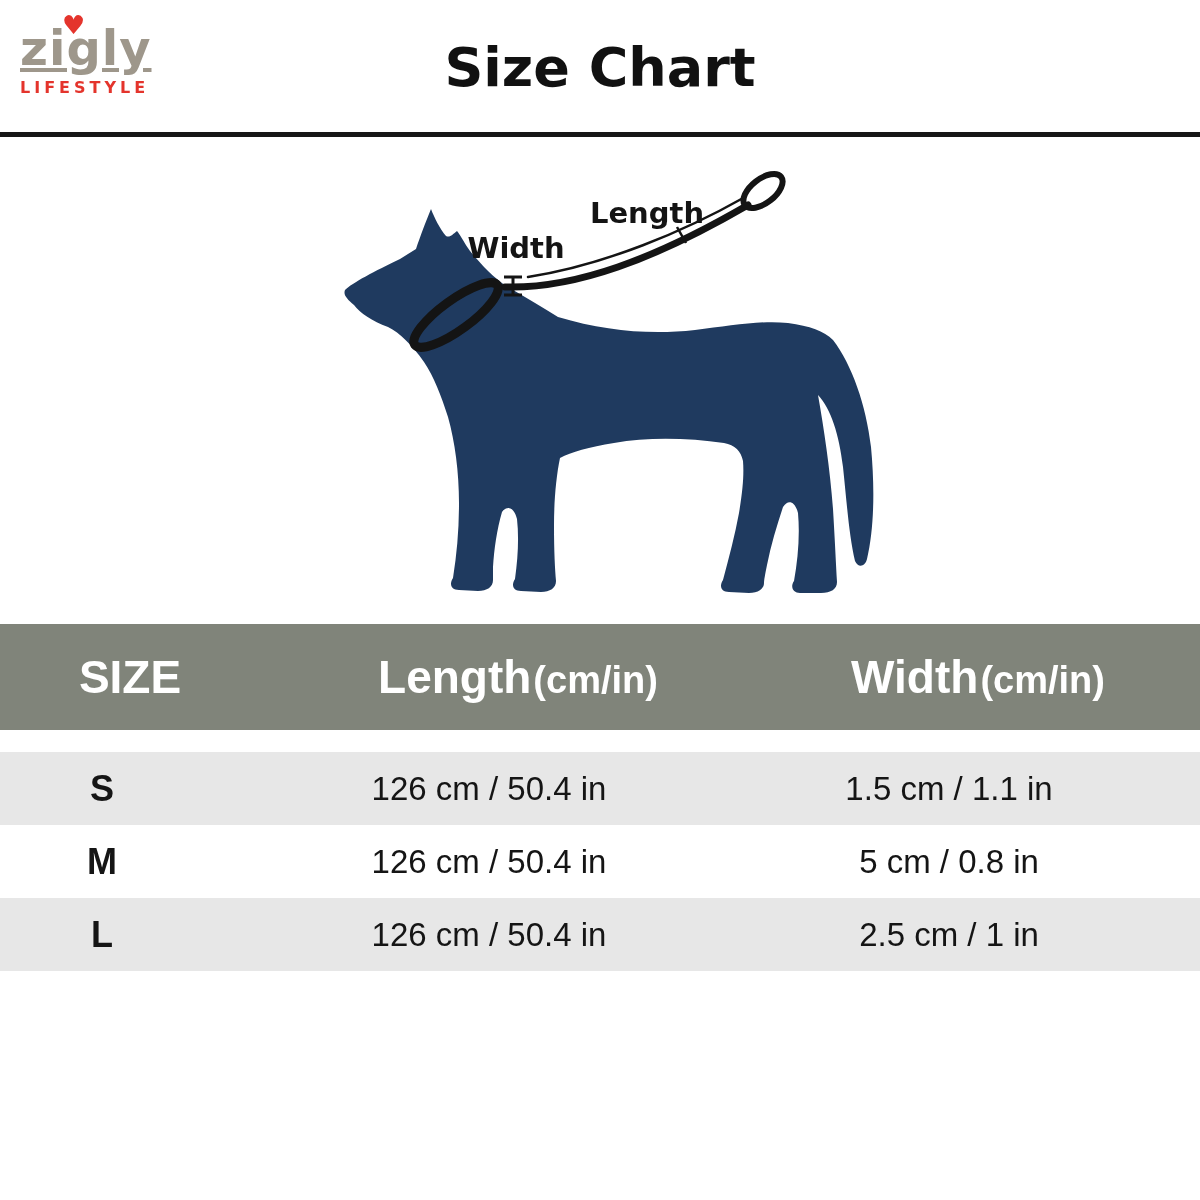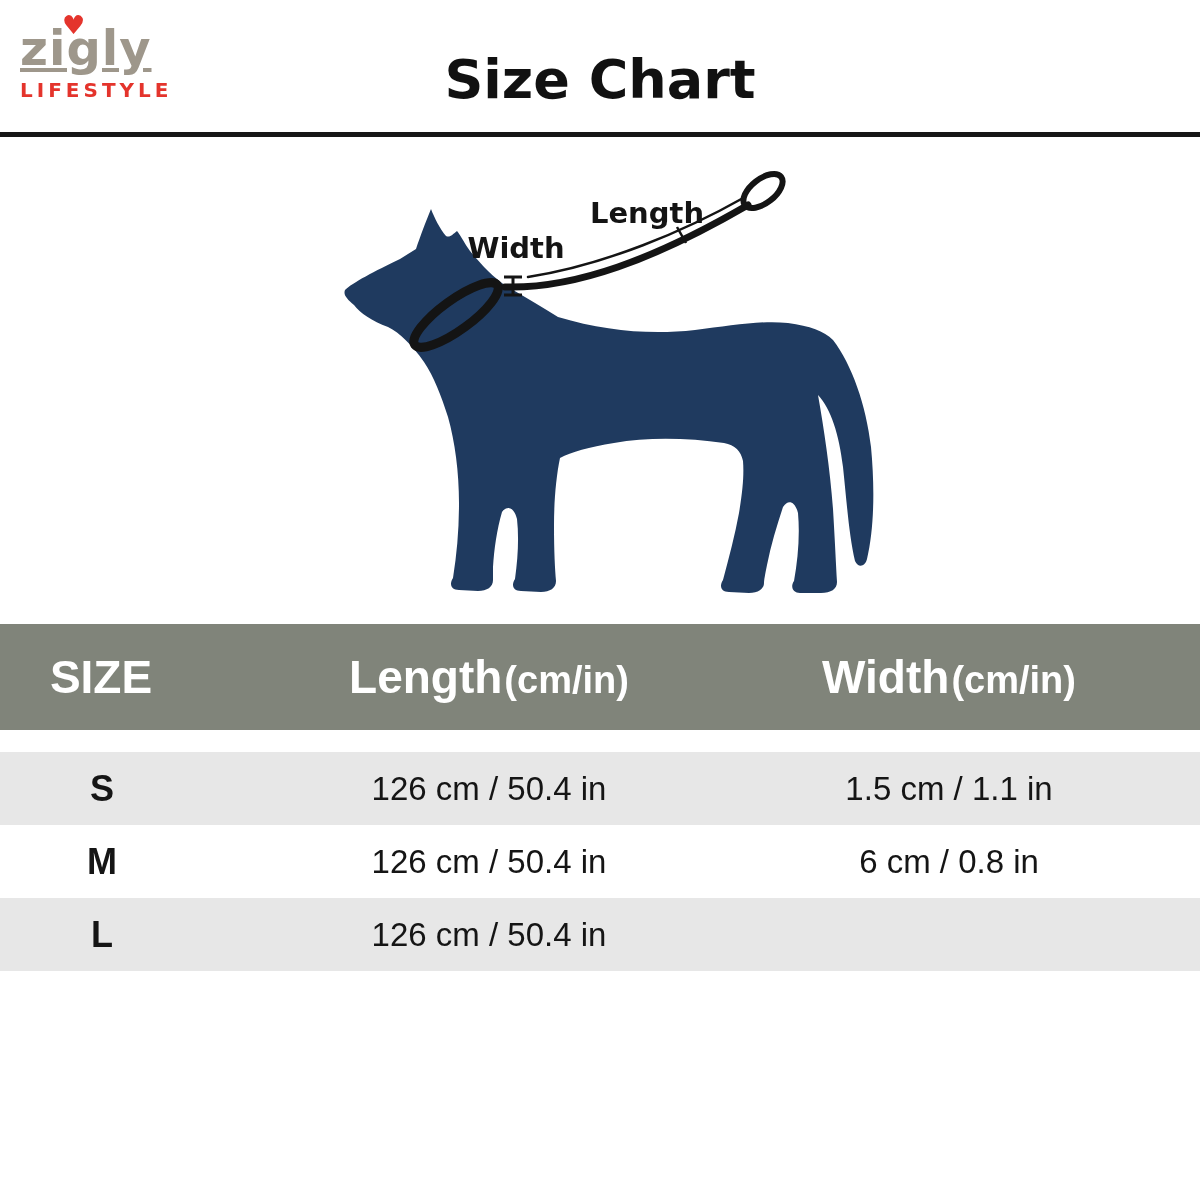--- a/index.html
+++ b/index.html
@@ -18,39 +18,39 @@
   .brand-wrap{position:relative;display:inline-block}
   .brand{
     font-family:"DejaVu Sans",sans-serif;font-weight:800;font-size:48px;
     line-height:1;color:var(--logo-gray);letter-spacing:1px;text-decoration:underline;
   }
   .heart{
     position:absolute;left:42px;top:-14px;font-size:26px;color:var(--logo-red);
     font-family:"DejaVu Sans",sans-serif;
   }
   .tagline{
-    font-family:"DejaVu Sans",sans-serif;font-weight:700;font-size:20px;
+    font-family:"DejaVu Sans",sans-serif;font-weight:700;font-size:16px;
     color:var(--logo-red);letter-spacing:4px;margin-top:6px;
   }
   .page-title{
-    position:absolute;left:0;top:48px;width:100%;text-align:center;
+    position:absolute;left:0;top:36px;width:100%;text-align:center;
     font-family:"DejaVu Sans",sans-serif;font-weight:700;font-size:54px;
     color:#111;
   }
   .divider{position:absolute;left:0;top:132px;width:100%;height:5px;background:var(--line-black)}
   
   .illustration{position:absolute;left:0;top:137px;width:1200px;height:487px}
   .measure-label{
     font-family:"DejaVu Sans",sans-serif;font-weight:700;font-size:29px;fill:#141414;
   }
   
   .tbl-grid{display:grid;grid-template-columns:204px 570px 350px 76px;align-items:center}
   .thead{
     position:absolute;left:0;top:624px;width:100%;height:106px;
-    background:var(--header-bg);color:var(--header-text);
+    background:var(--header-bg);color:var(--header-text);padding-left:29px;
   }
   .thead .cell{display:flex;justify-content:center;align-items:baseline;gap:2px}
   .h-main{font-weight:700;font-size:46px}
   .h-unit{font-weight:700;font-size:38px}
   .tbody{position:absolute;left:0;top:752px;width:100%}
   .trow{width:100%;height:73px;background:#fff}
   .trow.alt{background:var(--row-alt-bg)}
   .trow .cell{text-align:center;color:var(--row-text)}
   .c-size{font-weight:700;font-size:36px}
   .c-val{font-weight:400;font-size:33px}
@@ -169,24 +169,25 @@
     <div class="trow tbl-grid alt">
       <div class="cell c-size">S</div>
       <div class="cell c-val">126 cm / 50.4 in</div>
       <div class="cell c-val">1.5 cm / 1.1 in</div>
       <div class="cell"></div>
     </div>
 
     <div class="trow tbl-grid">
       <div class="cell c-size">M</div>
       <div class="cell c-val">126 cm / 50.4 in</div>
-      <div class="cell c-val">6 cm / 0.8 in</div>
+      <div class="cell c-val">5 cm / 0.8 in</div>
       <div class="cell"></div>
     </div>
 
     <div class="trow tbl-grid alt">
       <div class="cell c-size">L</div>
       <div class="cell c-val">126 cm / 50.4 in</div>
+      <div class="cell c-val">2.5 cm / 1 in</div>
       <div class="cell"></div>
     </div>
   </div>
 
 </div>
 
 </body></html>

